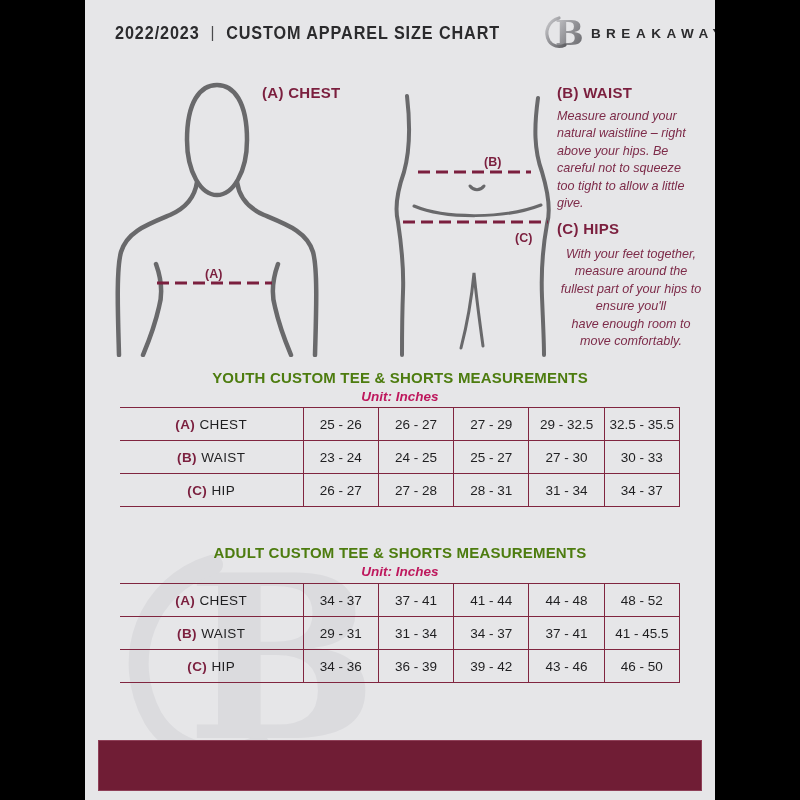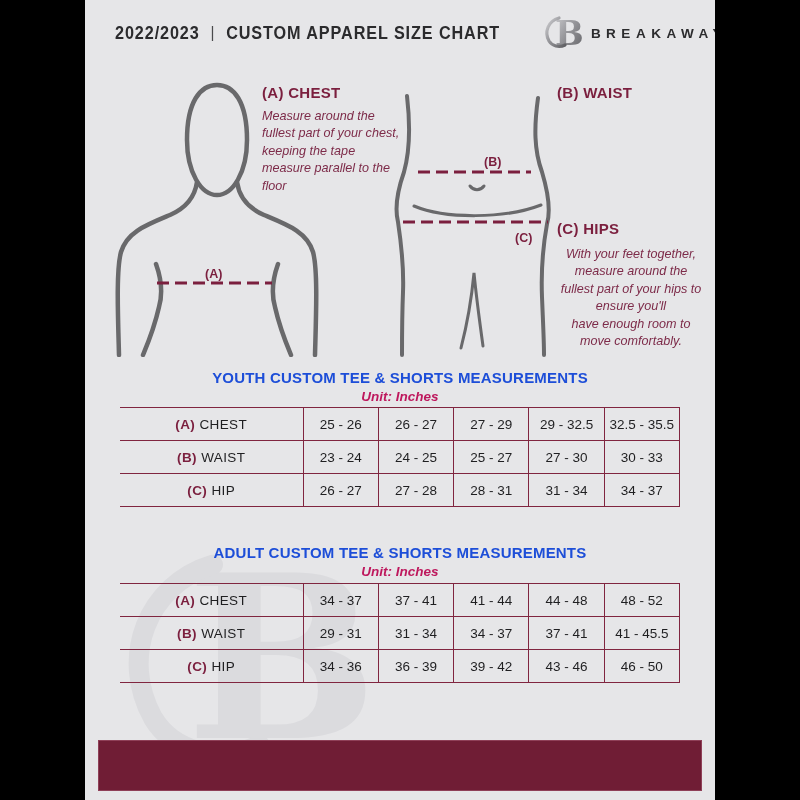--- a/index.html
+++ b/index.html
@@ -16,21 +16,21 @@
   .hdr-right{display:flex;align-items:center;gap:8px;}
   .brand-text{font-weight:bold;font-size:13.5px;letter-spacing:5.5px;color:#2c2c2e;}
 
   
   .instr-head{position:absolute;font-weight:bold;font-size:15px;color:#7b1f3e;letter-spacing:.3px;}
   .instr-text{position:absolute;font-style:italic;font-size:12.6px;line-height:1.38;color:#7d2b49;
     white-space:pre-line;}
 
   
   .sect{position:absolute;left:0;width:630px;text-align:center;}
-  .sect-title{font-weight:bold;font-size:15px;color:#1d4ed8;letter-spacing:.2px;}
+  .sect-title{font-weight:bold;font-size:15px;color:#4d7c0f;letter-spacing:.2px;}
   .sect-unit{font-style:italic;font-weight:bold;font-size:13.5px;color:#be185d;margin-top:3px;}
 
   
   table.size{position:absolute;left:35px;width:560px;border-collapse:collapse;table-layout:fixed;
     border-top:1.6px solid #80253f;border-bottom:1.6px solid #80253f;background:transparent;z-index:1;}
   table.size col.lab{width:183px;}
   table.size td{border-bottom:1.6px solid #80253f;padding:0;height:32px;vertical-align:middle;
     text-align:center;font-size:13.5px;color:#1f1f21;}
   table.size tr.hd td{height:33px;}
   table.size td+td{border-left:1.6px solid #80253f;}
@@ -98,23 +98,23 @@
         <path d="M 80,104 C 84,109 90,109 94,104" stroke-width="3"></path>
         <path d="M 71,266 C 79,235 82,212 84,191 C 86,212 89,235 93,264" stroke-width="3"></path>
       </g>
       <path d="M 28,90 H 141" stroke="#7b1f3e" stroke-width="3" stroke-dasharray="12 6" fill="none"></path>
       <path d="M 13,140 H 158" stroke="#7b1f3e" stroke-width="3" stroke-dasharray="12 6" fill="none"></path>
       <text x="94" y="84" font-size="12.5" font-weight="bold" fill="#7b1f3e">(B)</text>
       <text x="125" y="160" font-size="12.5" font-weight="bold" fill="#7b1f3e">(C)</text>
     </svg>
 
     <div class="instr-head" style="left:177px;top:84px;">(A) CHEST</div>
-    <div class="instr-text" style="left:177px;top:108px;width:138px;">Measure around the fullest part of your chest, keeping the tape measure parallel to the floor</div>
 
     <div class="instr-head" style="left:472px;top:84px;">(B) WAIST</div>
+    <div class="instr-text" style="left:472px;top:108px;width:142px;">Measure around your natural waistline – right above your hips. Be careful not to squeeze too tight to allow a little give.</div>
 
     <div class="instr-head" style="left:472px;top:220px;">(C) HIPS</div>
     <div class="instr-text" style="left:472px;top:246px;width:148px;text-align:center;">With your feet together, measure around the fullest part of your hips to ensure you'll
 have enough room to move comfortably.</div>
 
     <div class="watermark">
       <svg width="280" height="240" viewBox="0 0 40 36">
         <text x="10" y="30" font-family="DejaVu Serif, serif" font-size="34" font-weight="bold" fill="#dbdbde">B</text>
         <path d="M14,4 C4,7 0,18 5,27 C8,32 15,34 21,31" stroke="#dbdbde" stroke-width="3" fill="none" stroke-linecap="round"></path>
       </svg>

